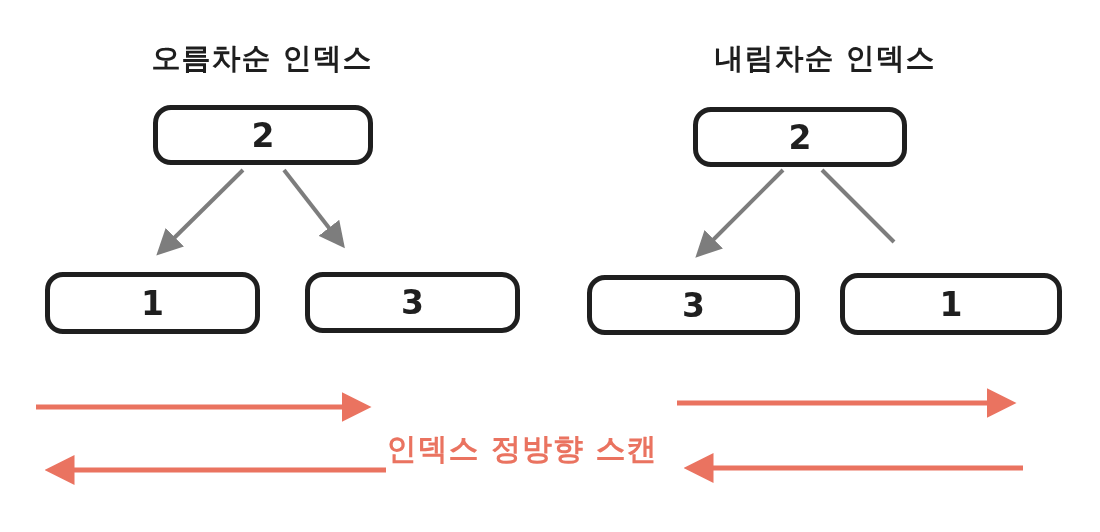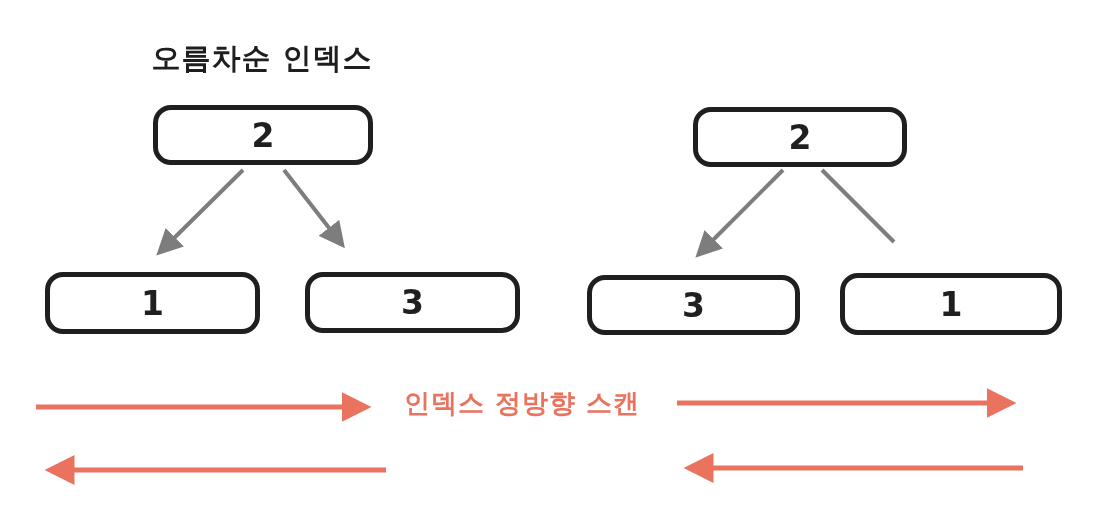--- a/index.html
+++ b/index.html
@@ -47,25 +47,26 @@
     width: 1100px;
     height: 532px;
     pointer-events: none;
   }
   .scan-label {
     position: absolute;
     height: 32px;
     display: flex;
     align-items: center;
     justify-content: center;
-    font-size: 26px;
+    font-size: 30px;
     font-weight: bold;
     color: #ea7360;
     letter-spacing: 1px;
     white-space: nowrap;
+    margin-top: 46px;
   }
 </style>
 </head>
 <body>
 
 <div class="canvas">
 
   <svg class="edges-svg" viewBox="0 0 1100 532">
     <defs>
       <marker id="grayHead" markerWidth="6.5" markerHeight="6.5" refX="4.5" refY="3.25" orient="auto">
@@ -90,20 +91,21 @@
   </svg>
 
   <div class="tree-title" style="left:142px; top:42px; width:240px;">오름차순 인덱스</div>
 
   <div class="node" style="left:153px; top:105px; width:220px; height:60px;">2</div>
 
   <div class="node" style="left:45px; top:272px; width:215px; height:62px;">1</div>
 
   <div class="node" style="left:305px; top:272px; width:215px; height:61px;">3</div>
 
+  <div class="tree-title" style="left:705px; top:42px; width:240px;">내림차순 인덱스</div>
 
   <div class="node" style="left:693px; top:107px; width:214px; height:60px;">2</div>
 
   <div class="node" style="left:587px; top:275px; width:213px; height:60px;">3</div>
 
   <div class="node" style="left:840px; top:273px; width:222px; height:62px;">1</div>
 
   <div class="scan-label" style="left:400px; top:387px; width:244px;">인덱스 정방향 스캔</div>
 
 

